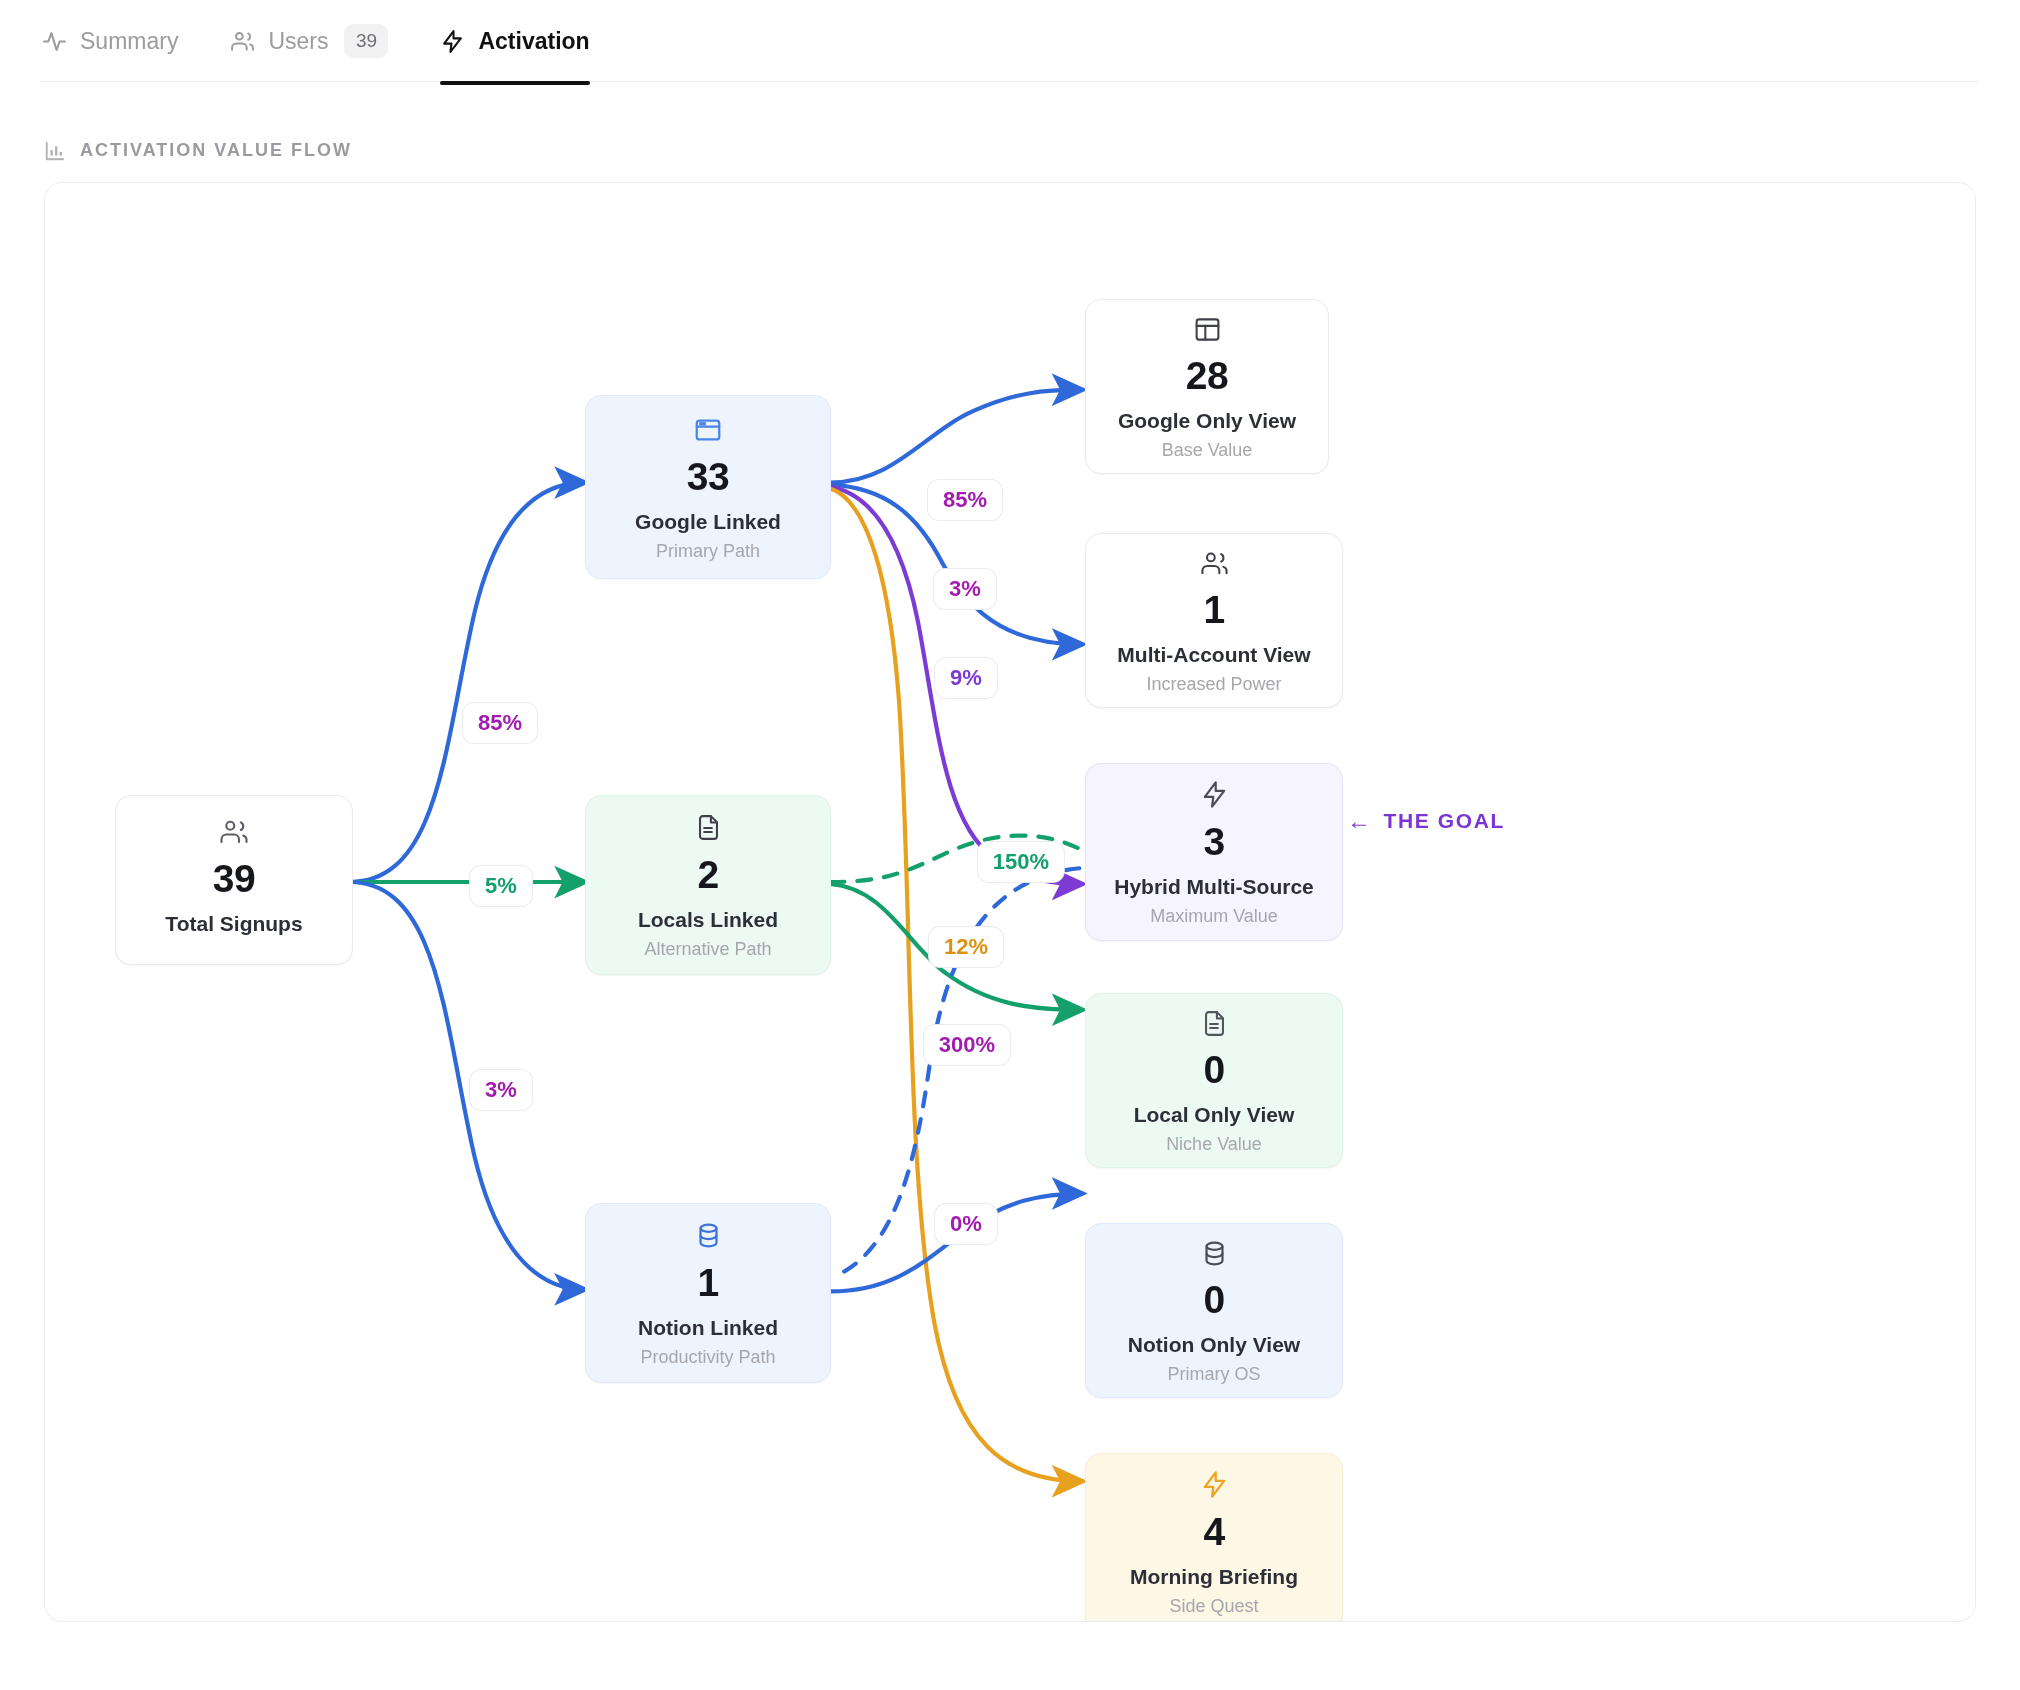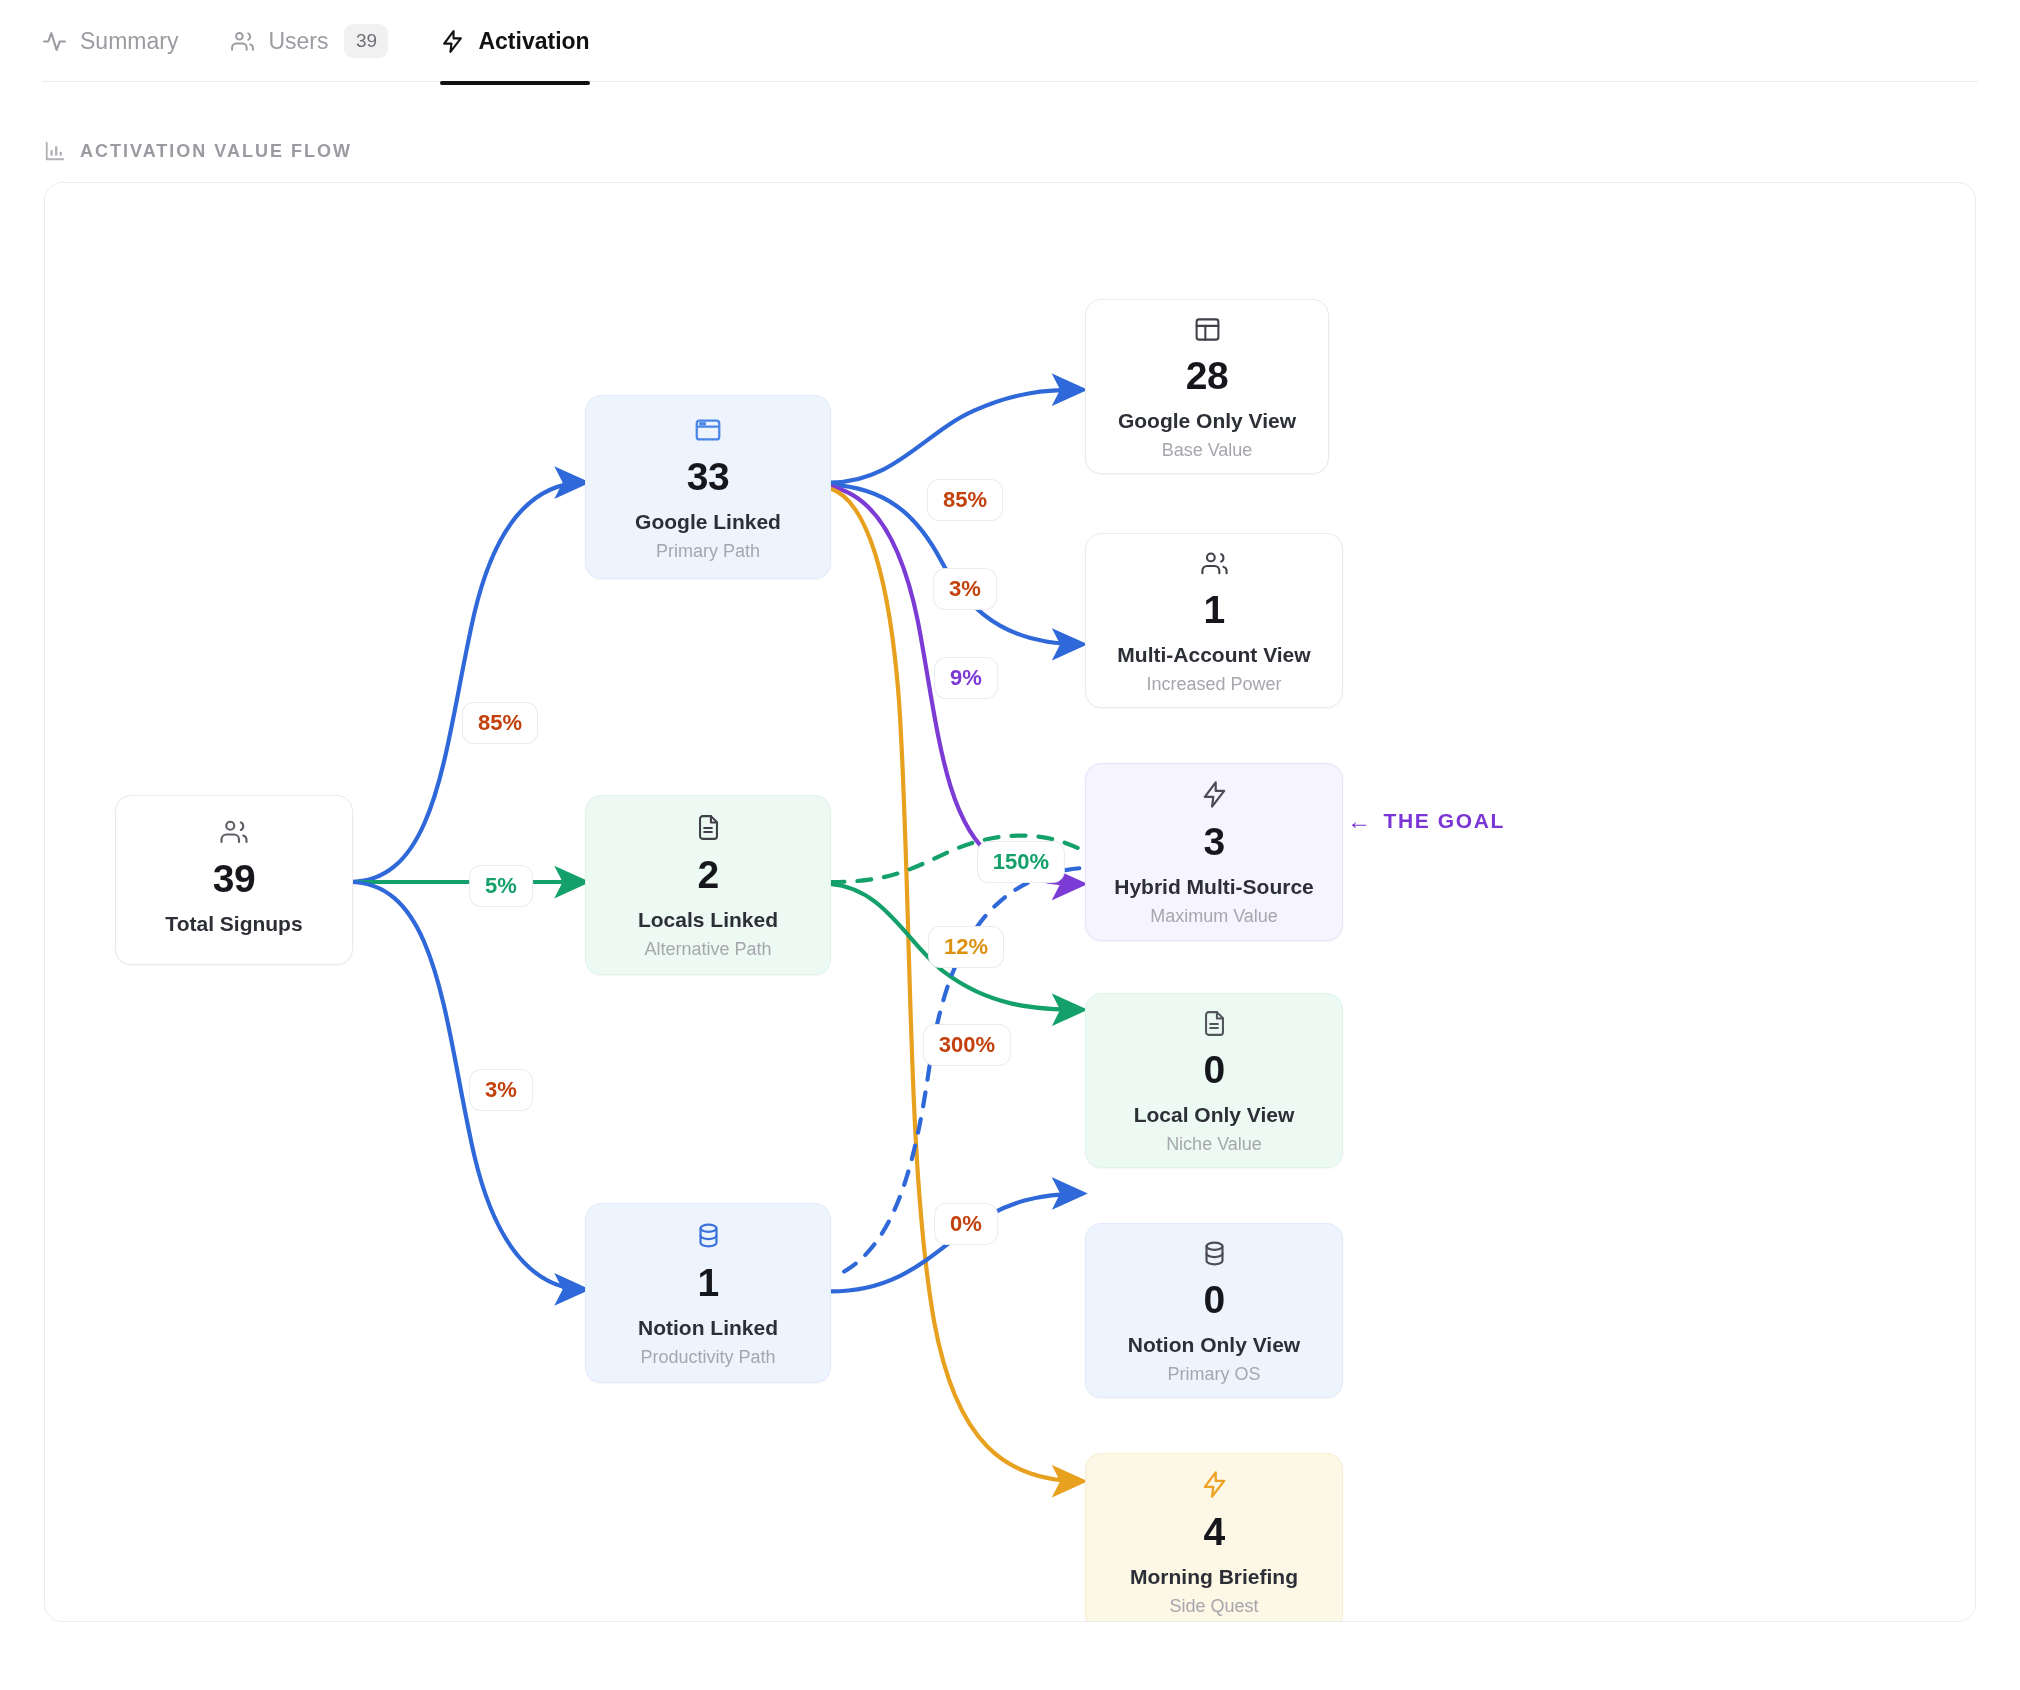--- a/index.html
+++ b/index.html
@@ -64,21 +64,21 @@
     border-radius: 9px;
     background: #f1f1f2;
     color: #6f6f76;
     font-size: 19px;
     margin-left: 3px;
   }
 
   
   .section-head {
     display: flex;
-    align-items: center;
+    align-items: flex-start;
     gap: 14px;
     margin: 58px 0 20px 44px;
   }
   .section-head .sh-ico { width: 22px; height: 22px; display: flex; }
   .section-title {
     font-size: 18px;
     letter-spacing: 2.0px;
     font-weight: bold;
     color: #9a9aa1;
   }
@@ -148,21 +148,21 @@
     transform: translate(-50%, -50%);
     padding: 7px 15px;
     border-radius: 11px;
     background: #ffffff;
     font-size: 22px;
     font-weight: bold;
     white-space: nowrap;
     box-shadow: 0 0 0 1px rgba(233,234,238,0.95);
     z-index: 5;
   }
-  .pill.c-blue   { color: #c2410c; }
+  .pill.c-blue   { color: #a21caf; }
   .pill.c-green  { color: #14a06a; }
   .pill.c-purple { color: #7c3bd4; }
   .pill.c-amber  { color: #dd9111; }
 
   
   .goal-note {
     position: absolute;
     display: flex;
     align-items: center;
     gap: 11px;

